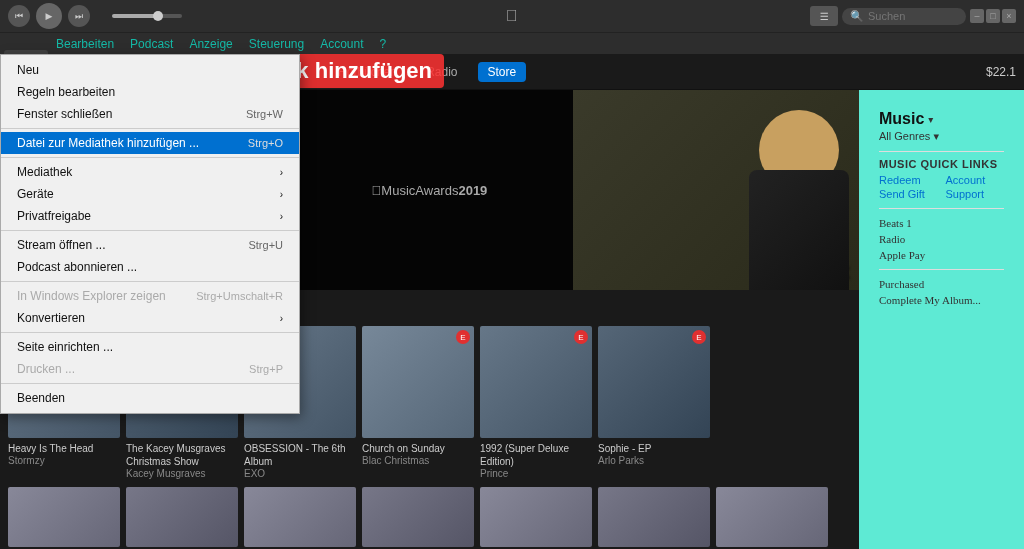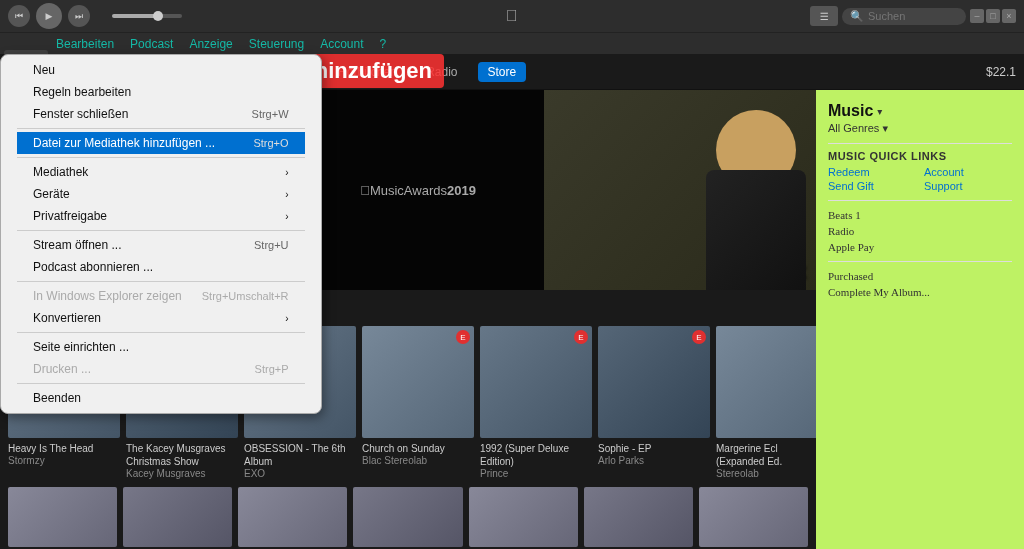--- a/index.html
+++ b/index.html
@@ -146,25 +146,25 @@
       margin-top: 30px;
     }
 
     
     .dropdown-menu {
       position: absolute;
       top: 54px;
       left: 0px;
       background: #f0f0f0;
       border: 1px solid #aaa;
-      border-radius: 8px;
+      border-radius: 0;
       box-shadow: 2px 4px 12px rgba(0,0,0,0.4);
       z-index: 1000;
       min-width: 300px;
-      padding: 4px 16px;
+      padding: 4px 0;
     }
     .dropdown-item {
       padding: 4px 16px;
       font-size: 12px;
       color: #111;
       display: flex;
       justify-content: space-between;
       align-items: center;
       cursor: pointer;
       white-space: nowrap;
@@ -323,23 +323,23 @@
       margin-top: 4px;
       line-height: 1.3;
     }
     .album-artist {
       color: #888;
       font-size: 10px;
     }
 
     
     .right-sidebar {
-      width: 208px;
-      background: #bef264;
-      padding: 12px;
+      width: 165px;
+      background: #5eead4;
+      padding: 20px;
       flex-shrink: 0;
     }
     .sidebar-section-title {
       font-size: 11px;
       font-weight: bold;
       color: #333;
       text-transform: uppercase;
       letter-spacing: 0.5px;
       margin-bottom: 4px;
     }
@@ -576,21 +576,21 @@
           <div style="position:absolute; top:30px; left:25px; width:90px; height:80px; background:#c09060; border-radius:50%; z-index:3;"></div>
           <div style="position:absolute; bottom:0; left:5px; width:130px; height:110px; background:#0a0a0a; border-radius:8px 8px 0 0; z-index:4;"></div>
 
           <div style="position:absolute; top:85px; left:15px; width:40px; height:30px; background:#c09060; border-radius:50%; z-index:5;"></div>
         </div>
         <div class="hero-label">ie Eilish</div>
       </div>
 
       <div class="hero-img hero-img-2" style="position:relative;">
         <div style="position:absolute; inset:0; background: #050505;"></div>
-        <div style="position:absolute; top:50%; left:50%; transform:translate(-50%,-50%); text-align:left; color:#fff;margin-left:10px;">
+        <div style="position:absolute; top:50%; left:50%; transform:translate(-50%,-50%); text-align:left; color:#fff;">
           <div style="font-size:13px; color:#aaa;">MusicAwards<span style="font-weight:bold;">2019</span></div>
         </div>
         <div class="music-awards-label"></div>
       </div>
 
       <div class="hero-img hero-img-3" style="position:relative;">
         <div class="lil-nas-bg"></div>
         <div style="position:absolute; bottom:0; right:10px; width:100px; height:180px;">
           <div style="position:absolute; top:0; left:10px; width:80px; height:80px; background:#c8a060; border-radius:50%; z-index:2;"></div>
           <div style="position:absolute; bottom:0; left:0; width:100px; height:120px; background:linear-gradient(135deg,#222, #111); border-radius:8px 8px 0 0; z-index:3;"></div>
@@ -619,40 +619,35 @@
       <div class="album-item">
         <div class="album-thumb album-thumb-3"></div>
         <div class="album-title">OBSESSION - The 6th Album</div>
         <div class="album-artist">EXO</div>
       </div>
       <div class="album-item">
         <div class="album-thumb album-thumb-4">
           <div class="album-badge">E</div>
         </div>
         <div class="album-title">Church on Sunday</div>
-        <div class="album-artist">Blac Stereolab</div>
+        <div class="album-artist">Blac Christmas</div>
       </div>
       <div class="album-item">
         <div class="album-thumb album-thumb-5">
           <div class="album-badge">E</div>
         </div>
         <div class="album-title">1992 (Super Deluxe Edition)</div>
         <div class="album-artist">Prince</div>
       </div>
       <div class="album-item">
         <div class="album-thumb album-thumb-6">
           <div class="album-badge">E</div>
         </div>
         <div class="album-title">Sophie - EP</div>
         <div class="album-artist">Arlo Parks</div>
-      </div>
-      <div class="album-item">
-        <div class="album-thumb album-thumb-7"></div>
-        <div class="album-title">Margerine Ecl (Expanded Ed.</div>
-        <div class="album-artist">Stereolab</div>
       </div>
     </div>
 
     <div class="second-albums-row" style="margin-top:8px;">
       <div class="second-album-thumb sa-1"></div>
       <div class="second-album-thumb sa-2"></div>
       <div class="second-album-thumb sa-3"></div>
       <div class="second-album-thumb sa-4"></div>
       <div class="second-album-thumb sa-5"></div>
       <div class="second-album-thumb sa-6"></div>

